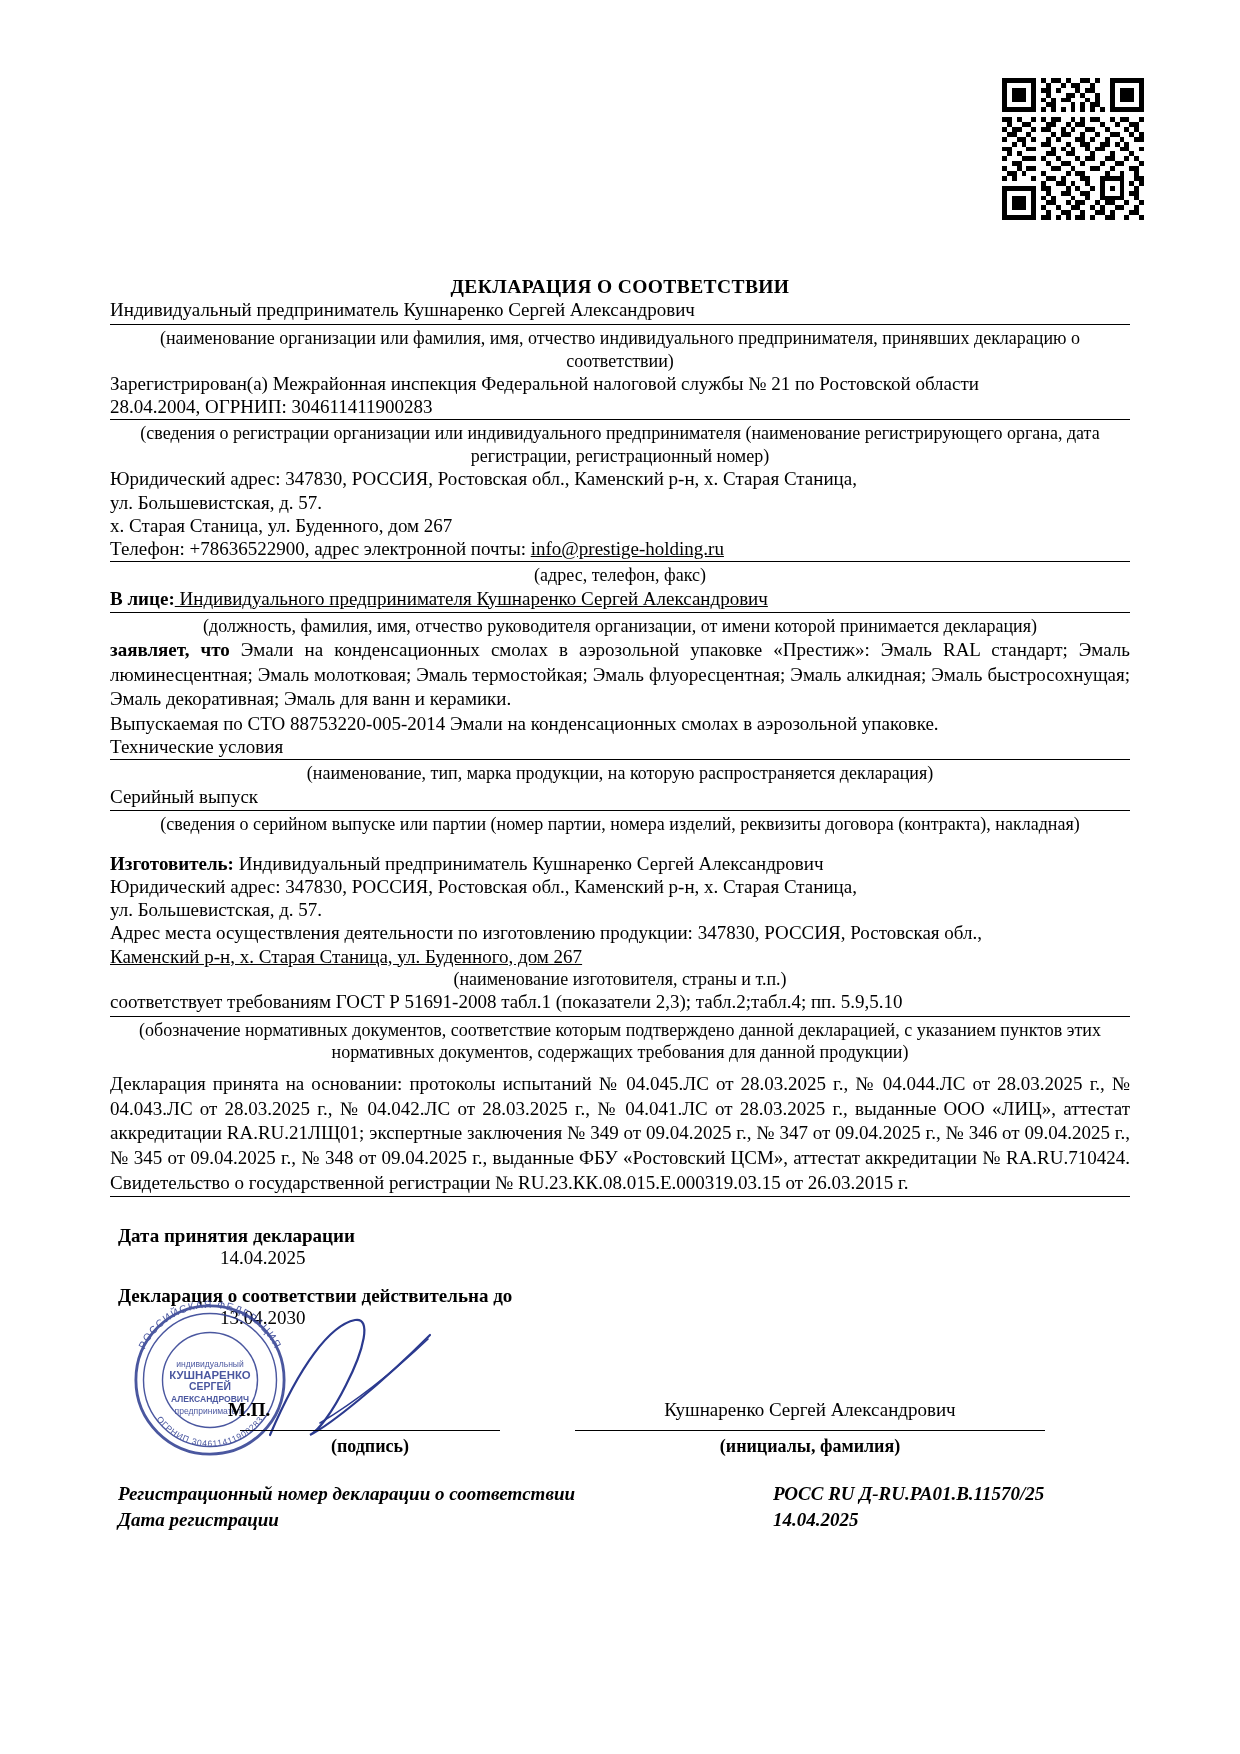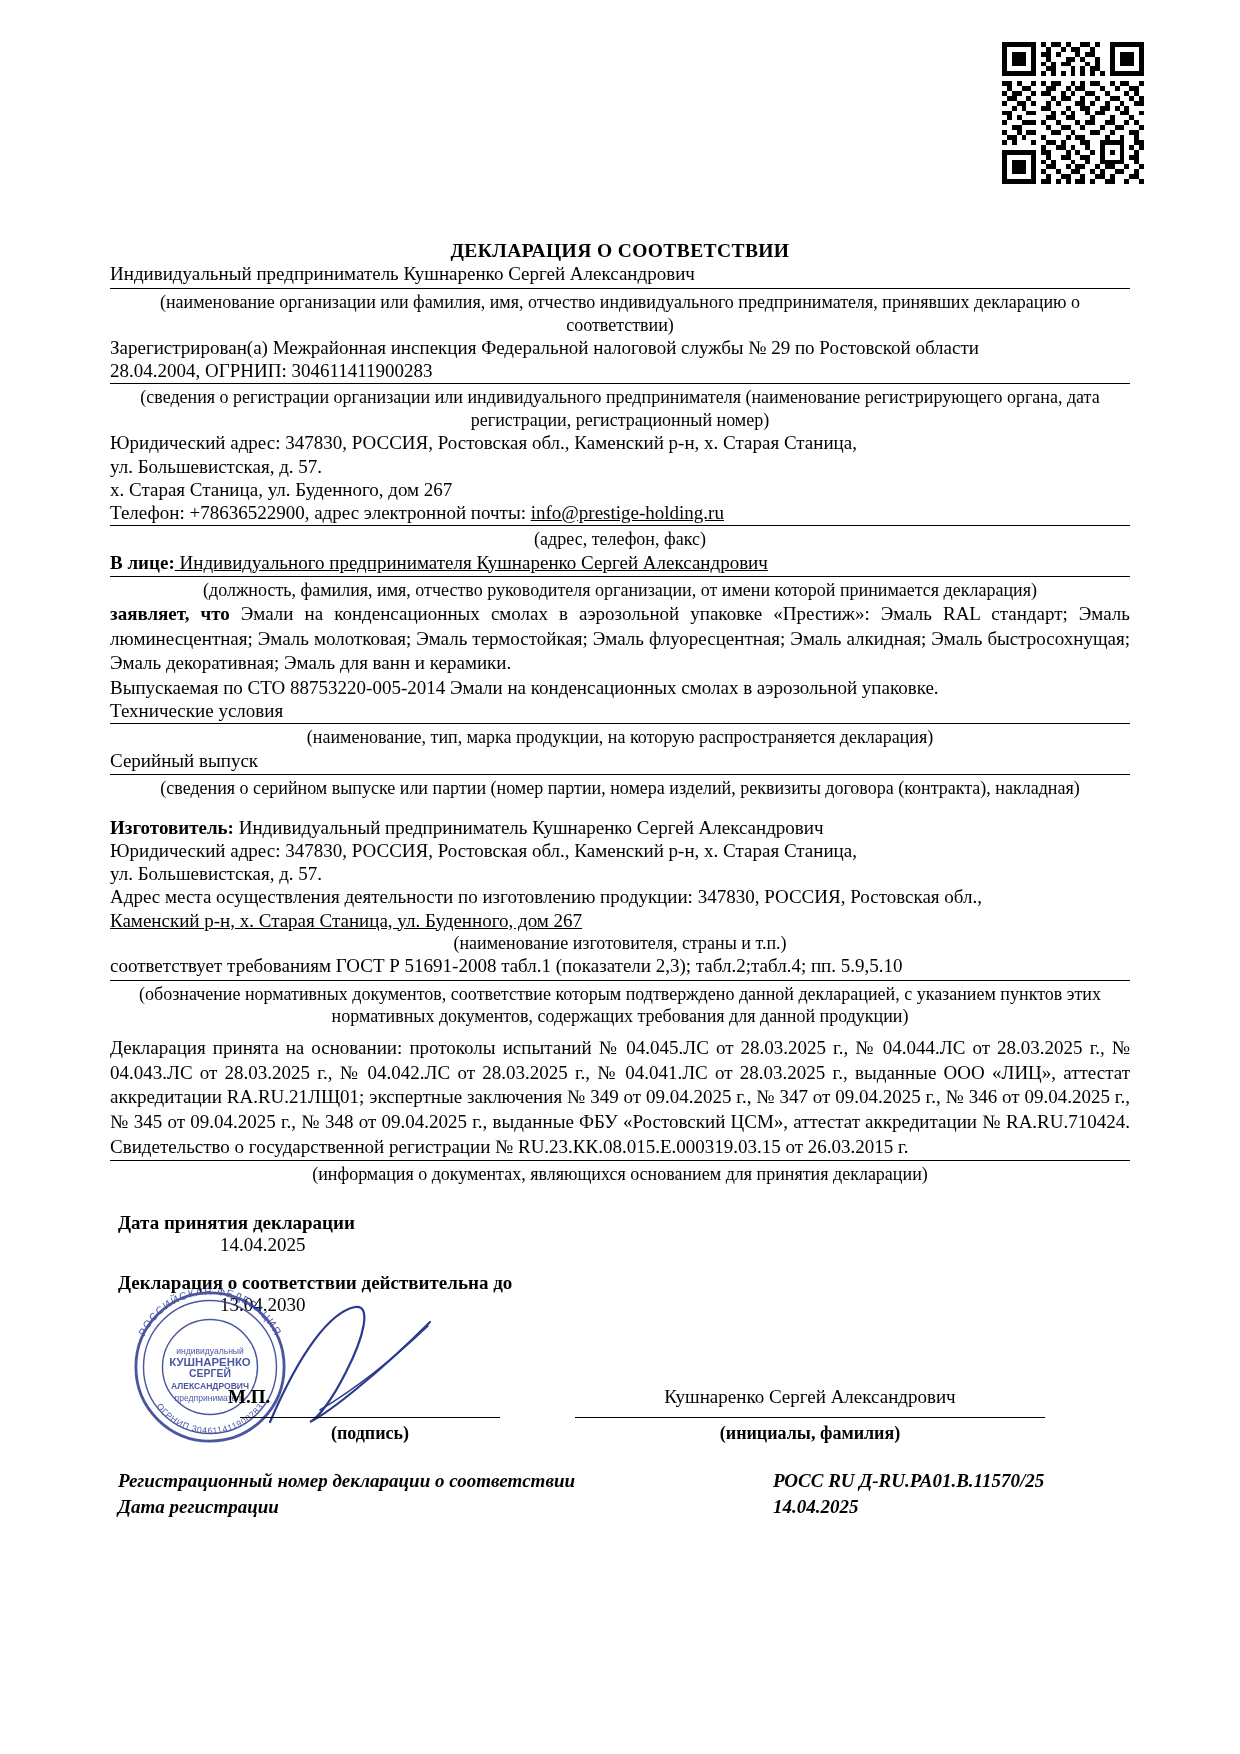--- a/index.html
+++ b/index.html
@@ -14,20 +14,21 @@
     color: #000000;
     position: relative;
     overflow: hidden;
   }
   .page {
     position: relative;
     width: 1240px;
     height: 1374px;
     box-sizing: border-box;
     padding: 40px 110px 0 110px;
+    margin-top: 36px;
   }
 
   
   .qr-wrap {
     position: absolute;
     top: 42px;
     right: 96px;
     width: 142px;
     height: 142px;
   }
@@ -400,21 +401,21 @@
       </g>
     </svg>
   </div>
 
   <div class="doc-title">ДЕКЛАРАЦИЯ О СООТВЕТСТВИИ</div>
 
   <div class="line">Индивидуальный предприниматель Кушнаренко Сергей Александрович</div>
   <hr class="rule">
   <div class="caption">(наименование организации или фамилия, имя, отчество индивидуального предпринимателя, принявших декларацию о соответствии)</div>
 
-  <div class="line tight">Зарегистрирован(а) Межрайонная инспекция Федеральной налоговой службы № 29 по Ростовской области</div>
+  <div class="line tight">Зарегистрирован(а) Межрайонная инспекция Федеральной налоговой службы № 21 по Ростовской области</div>
   <div class="line tight">28.04.2004, ОГРНИП: 304611411900283</div>
   <hr class="rule">
   <div class="caption">(сведения о регистрации организации или индивидуального предпринимателя (наименование регистрирующего органа, дата регистрации, регистрационный номер)</div>
 
   <div class="line tight">Юридический адрес: 347830, РОССИЯ, Ростовская обл., Каменский р-н, х. Старая Станица,</div>
   <div class="line tight">ул. Большевистская, д. 57.</div>
   <div class="line tight">х. Старая Станица, ул. Буденного, дом 267</div>
   <div class="line tight"><span>Телефон: +78636522900, адрес электронной почты: </span><span class="u">info@prestige-holding.ru</span></div>
   <hr class="rule">
   <div class="caption">(адрес, телефон, факс)</div>
@@ -443,21 +444,20 @@
   <div class="caption">(наименование изготовителя, страны и т.п.)</div>
 
   <div class="line">соответствует требованиям ГОСТ Р 51691-2008 табл.1 (показатели 2,3); табл.2;табл.4; пп. 5.9,5.10</div>
   <hr class="rule">
   <div class="caption">(обозначение нормативных документов, соответствие которым подтверждено данной декларацией, с указанием пунктов этих нормативных документов, содержащих требования для данной продукции)</div>
 
   <div class="spacer-sm"></div>
 
   <div class="line justify">Декларация принята на основании: протоколы испытаний № 04.045.ЛС от 28.03.2025 г., № 04.044.ЛС от 28.03.2025 г., № 04.043.ЛС от 28.03.2025 г., № 04.042.ЛС от 28.03.2025 г., № 04.041.ЛС от 28.03.2025 г., выданные ООО «ЛИЦ», аттестат аккредитации RA.RU.21ЛЩ01; экспертные заключения № 349 от 09.04.2025 г., № 347 от 09.04.2025 г., № 346 от 09.04.2025 г., № 345 от 09.04.2025 г., № 348 от 09.04.2025 г., выданные ФБУ «Ростовский ЦСМ», аттестат аккредитации № RA.RU.710424. Свидетельство о государственной регистрации № RU.23.КК.08.015.Е.000319.03.15 от 26.03.2015 г.</div>
   <hr class="rule">
-  <div class="caption">(информация о документах, являющихся основанием для принятия декларации)</div>
 
   <div class="spacer-lg"></div>
 
   <div class="sig-row">
     <div class="sig-label">Дата принятия декларации</div>
     <div class="sig-value">14.04.2025</div>
   </div>
   <div class="spacer-md"></div>
   <div class="sig-row">
     <div class="sig-label">Декларация о соответствии действительна до</div>

